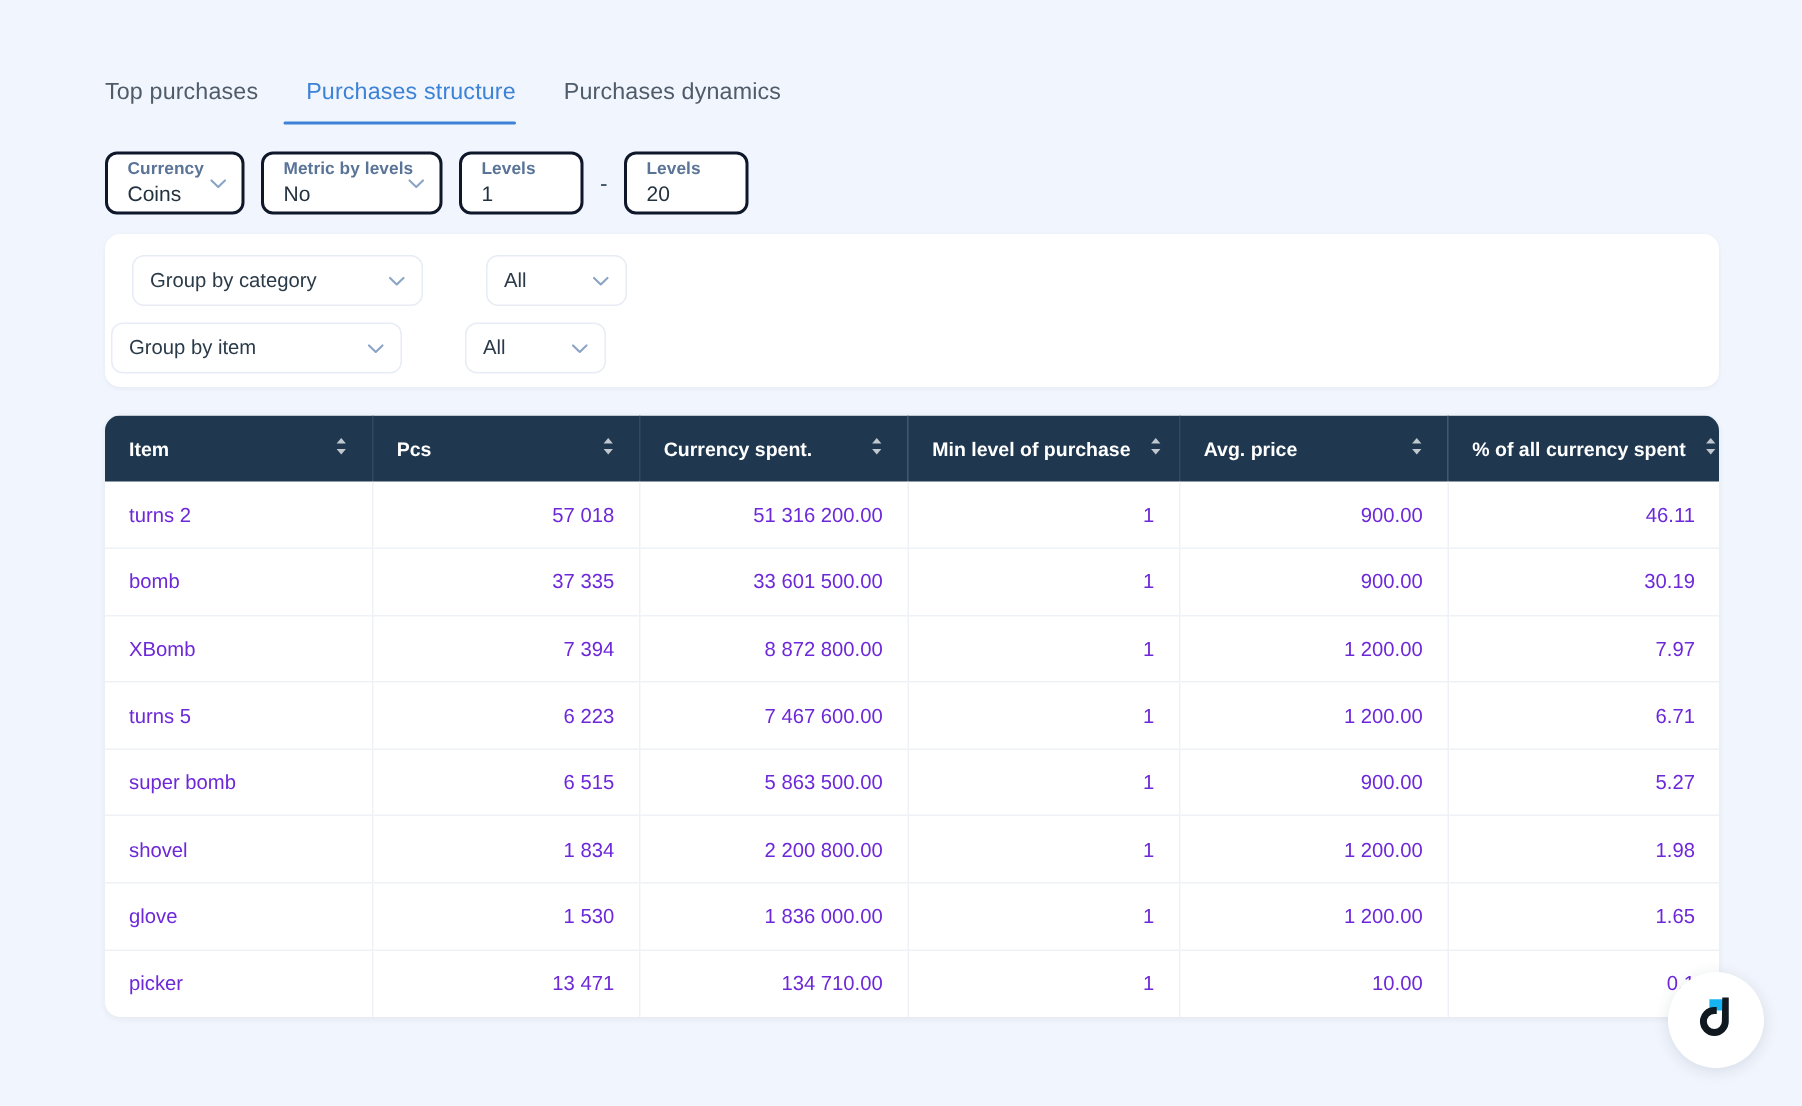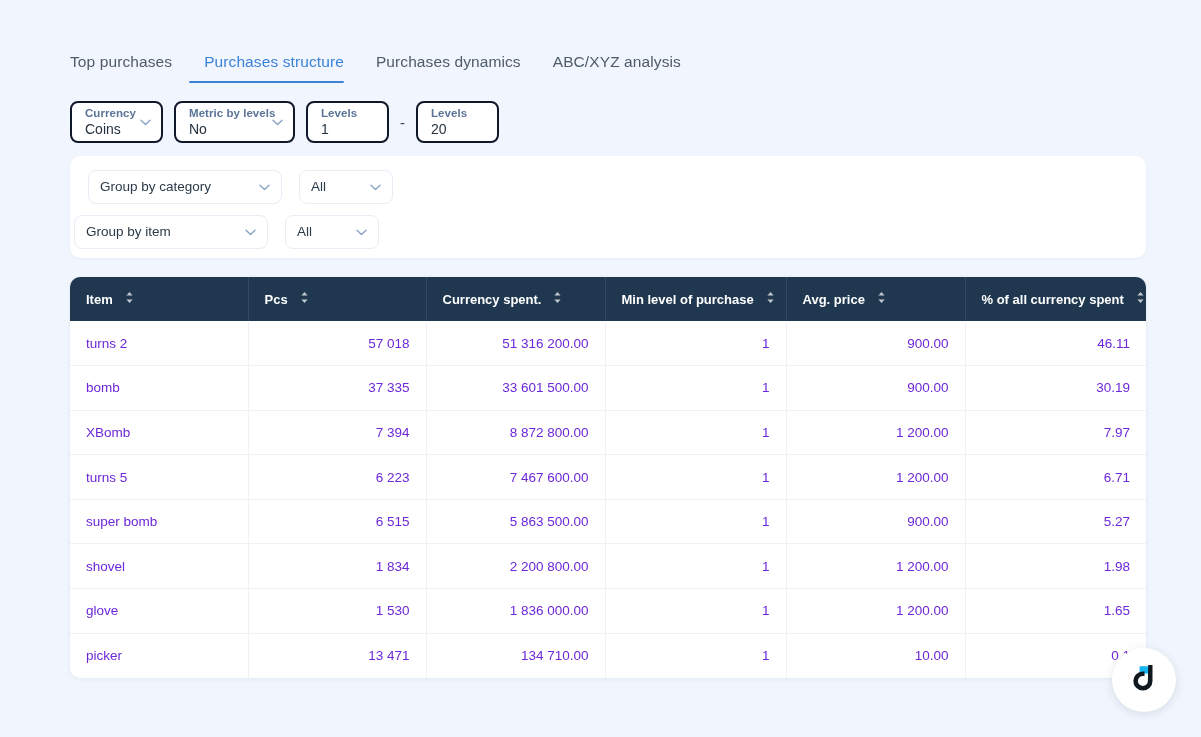--- a/index.html
+++ b/index.html
@@ -135,21 +135,21 @@
     display: flex;
     align-items: center;
     padding: 16px 11px;
     font-size: 13.5px;
     color: #2b3a49;
     cursor: pointer;
     position: relative;
     justify-content: space-between;
   }
   .select.wide { width: 194px; }
-  .select.narrow { width: 94px; }
+  .select.narrow { width: 94px; margin-left: 25px; }
   .select .sel-text { line-height: 1; }
 
   
   .tablecard {
     position: absolute;
     left: 70px;
     top: 277px;
     width: 1076px;
     border-radius: 10px;
     overflow: hidden;
@@ -169,21 +169,21 @@
     height: 44px;
     padding: 0 16px;
     border-right: 1px solid #32495f;
     vertical-align: middle;
     white-space: nowrap;
   }
   thead th:last-child { border-right: none; }
   .th-inner {
     display: flex;
     align-items: center;
-    justify-content: flex-start;
+    justify-content: space-between;
     gap: 12px;
   }
   .sort-ico { flex: 0 0 auto; opacity: 0.72; cursor: pointer; }
 
   tbody td {
     height: 44.6px;
     font-size: 13.5px;
     color: #6d28d9;
     padding: 12px 16px;
     border-bottom: 1px solid #eef1f6;
@@ -226,23 +226,20 @@
 
   <div class="tabs">
     <div class="tab">
       <span>Top purchases</span>
     </div>
     <div class="tab active">
       <span>Purchases structure</span>
     </div>
     <div class="tab">
       <span>Purchases dynamics</span>
-    </div>
-    <div class="tab">
-      <span>ABC/XYZ analysis</span>
     </div>
   </div>
 
   <div class="filterbar">
 
     <div class="chip w-currency">
       <div class="chip-label">Currency</div>
       <div class="chip-value">Coins</div>
       <span class="caret">
         <svg class="chev" width="11" height="7" viewBox="0 0 11 7">

